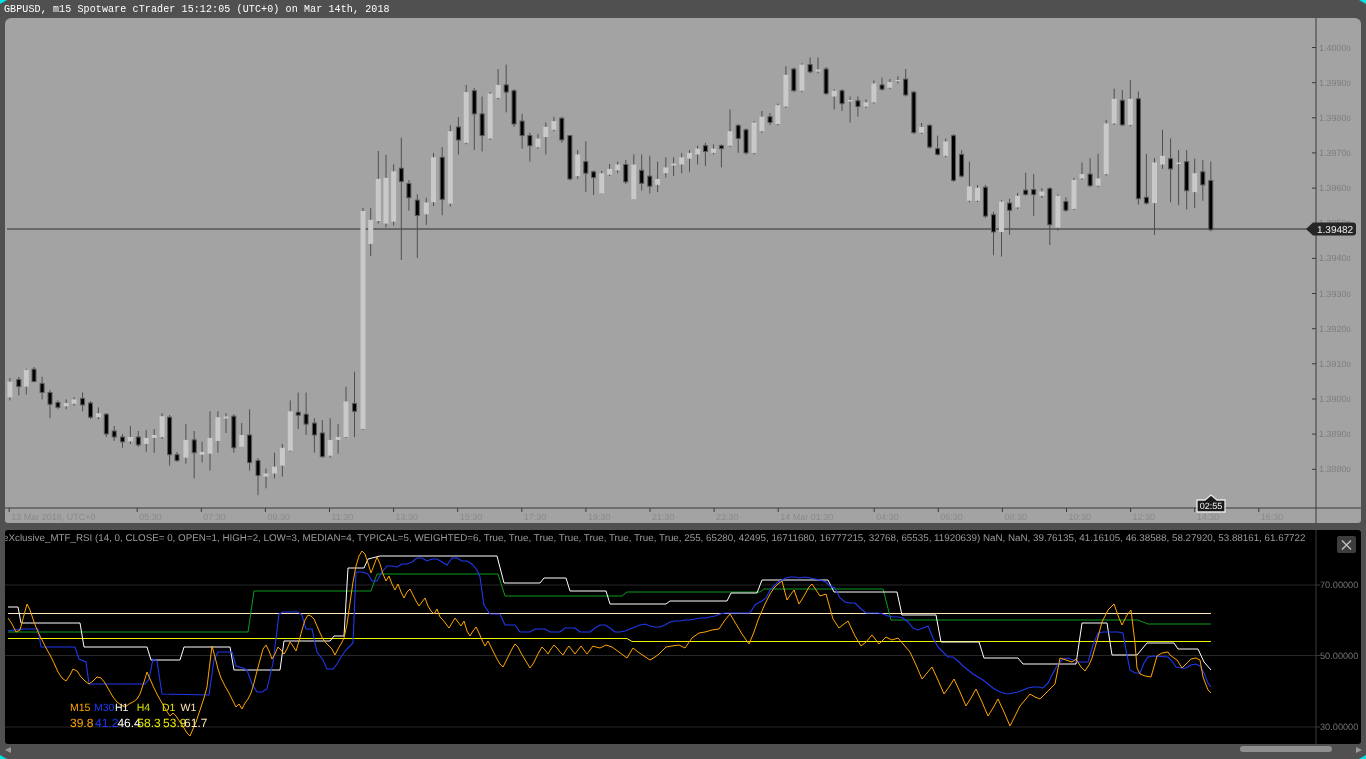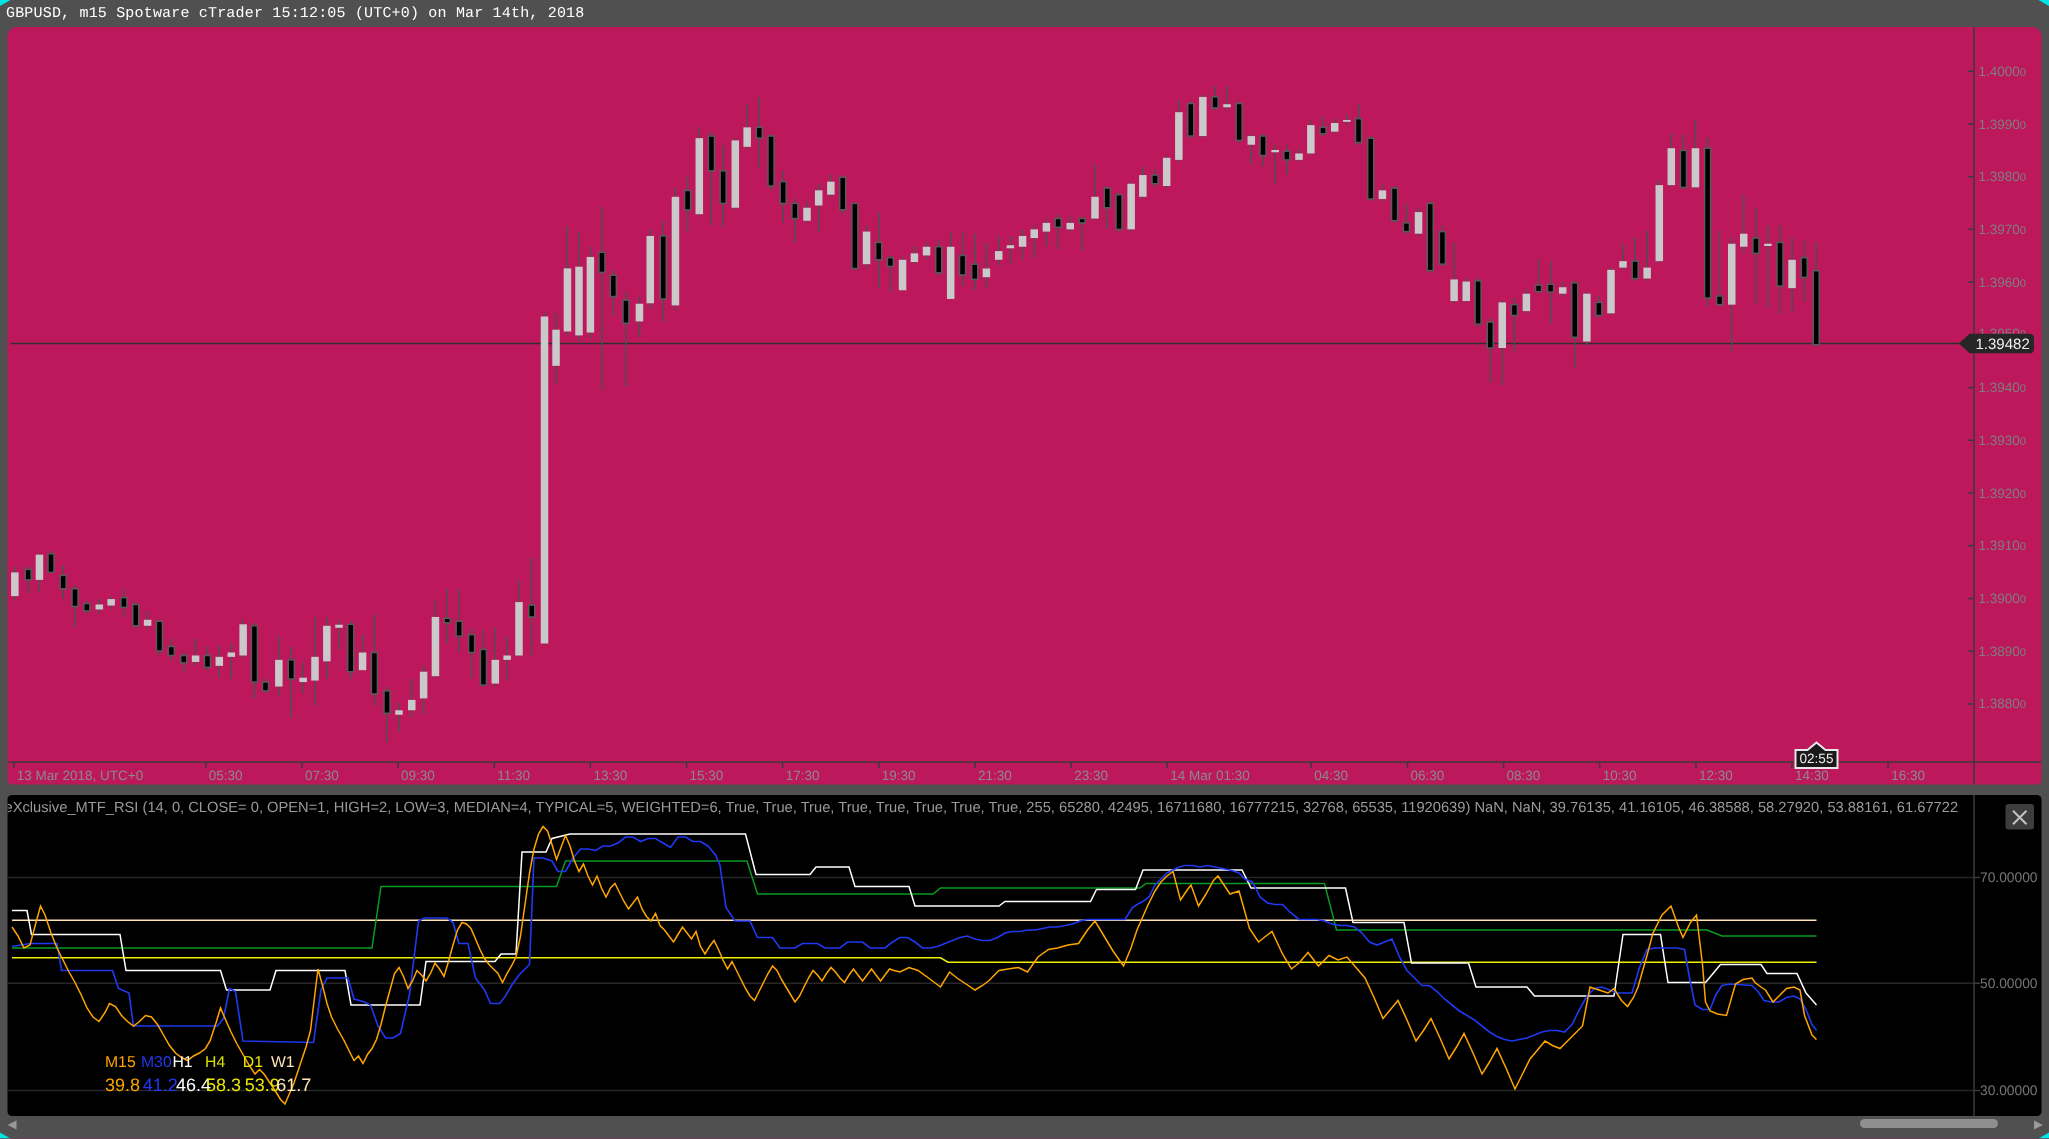--- a/index.html
+++ b/index.html
@@ -1,16 +1,16 @@
 <!DOCTYPE html>
 <html><head><meta charset="utf-8"><style>
 html,body{margin:0;padding:0;width:1366px;height:759px;background:#505050;overflow:hidden}
 body{font-family:"Liberation Sans",sans-serif;position:relative}
 #title{position:absolute;left:0;top:0;width:100%;height:18px;color:#fff;font-family:"Liberation Mono",monospace;font-size:10px;letter-spacing:.12px;line-height:19px;padding-left:4px}
-#main{position:absolute;left:5px;top:18px;width:1356px;height:505px;background:#be185d;border-radius:6px 6px 3px 3px;overflow:hidden}
+#main{position:absolute;left:5px;top:18px;width:1356px;height:505px;background:#a3a3a3;border-radius:6px 6px 3px 3px;overflow:hidden}
 #ind{position:absolute;left:5px;top:530px;width:1356px;height:214px;background:#000;border-radius:3px;overflow:hidden}
 .corner{position:absolute;width:0;height:0}
 </style></head>
 <body>
 <div id="title">GBPUSD, m15 Spotware cTrader 15:12:05 (UTC+0) on Mar 14th, 2018</div>
 <div id="main">
     <svg width="1356" height="505" style="position:absolute;left:0;top:0" font-family="Liberation Sans, sans-serif" text-rendering="geometricPrecision">
       <line x1="2" y1="211" x2="1306" y2="211" stroke="#2f2f2f" stroke-width="1"></line>
       <line x1="4.9" y1="360.0" x2="4.9" y2="382.4" stroke="#4f4f4f" stroke-width="1"></line>
       <rect x="2.4" y="363.6" width="5" height="15.8" fill="#c9c9c9"></rect>

